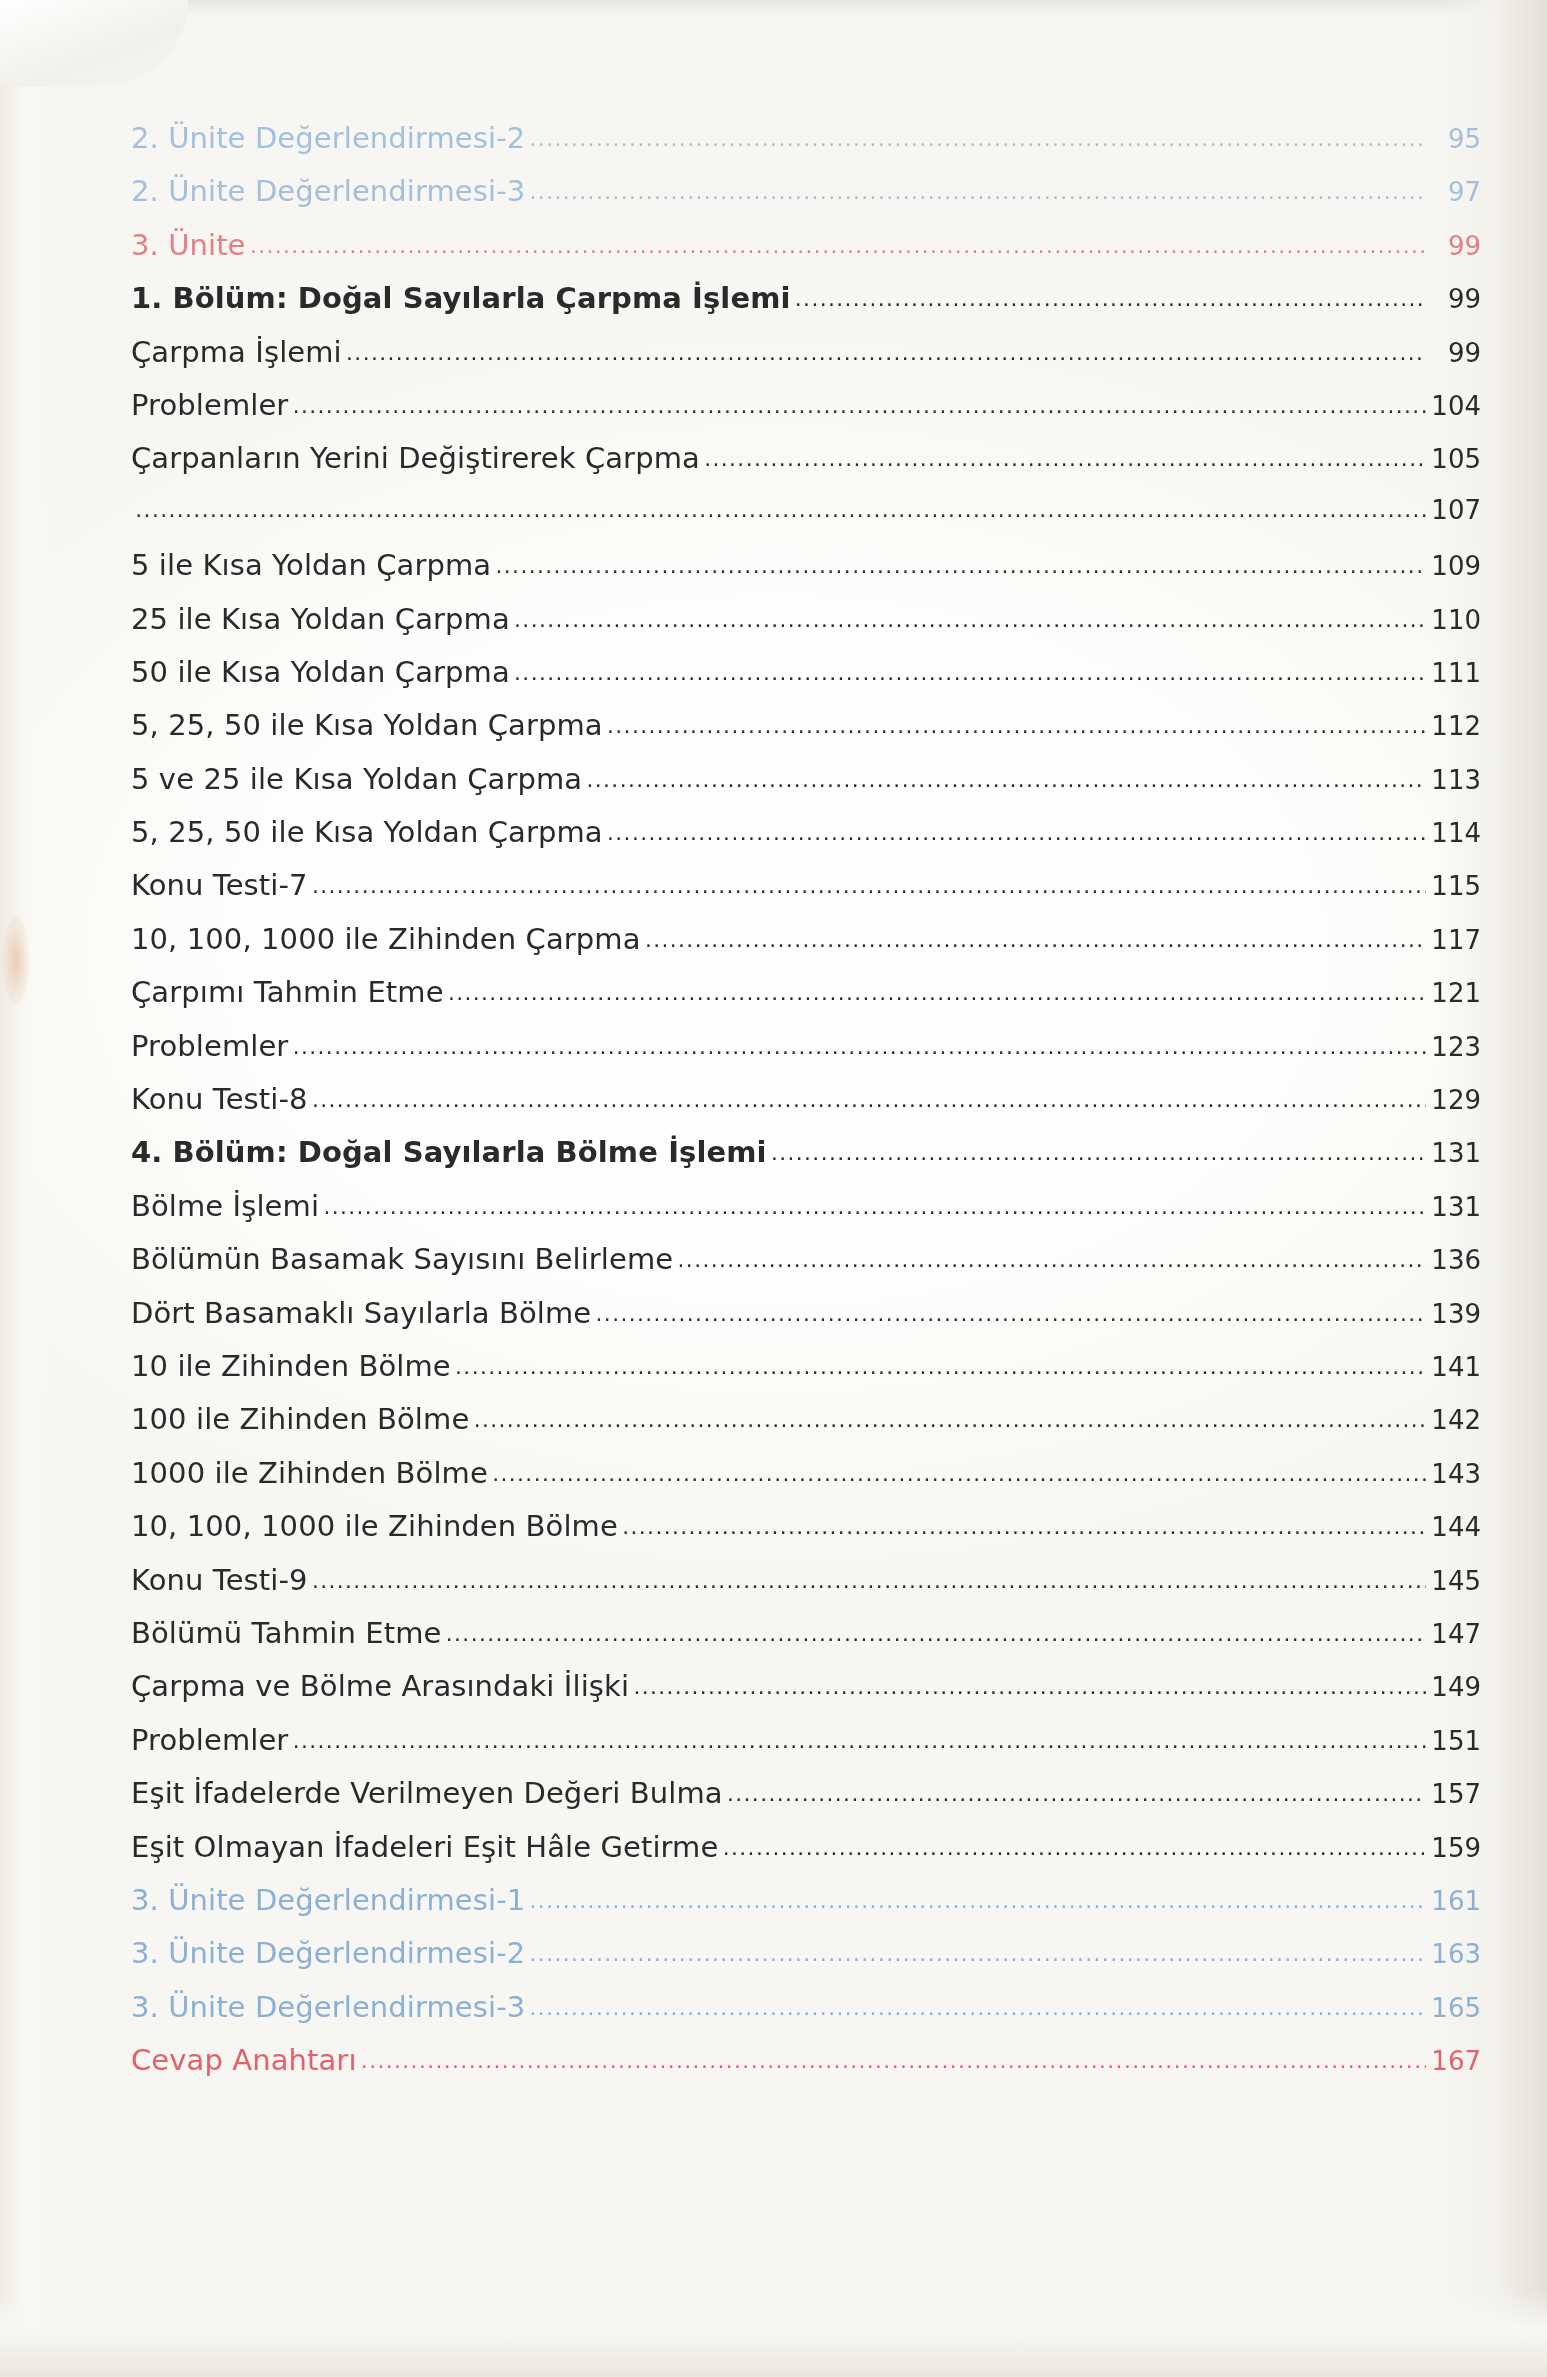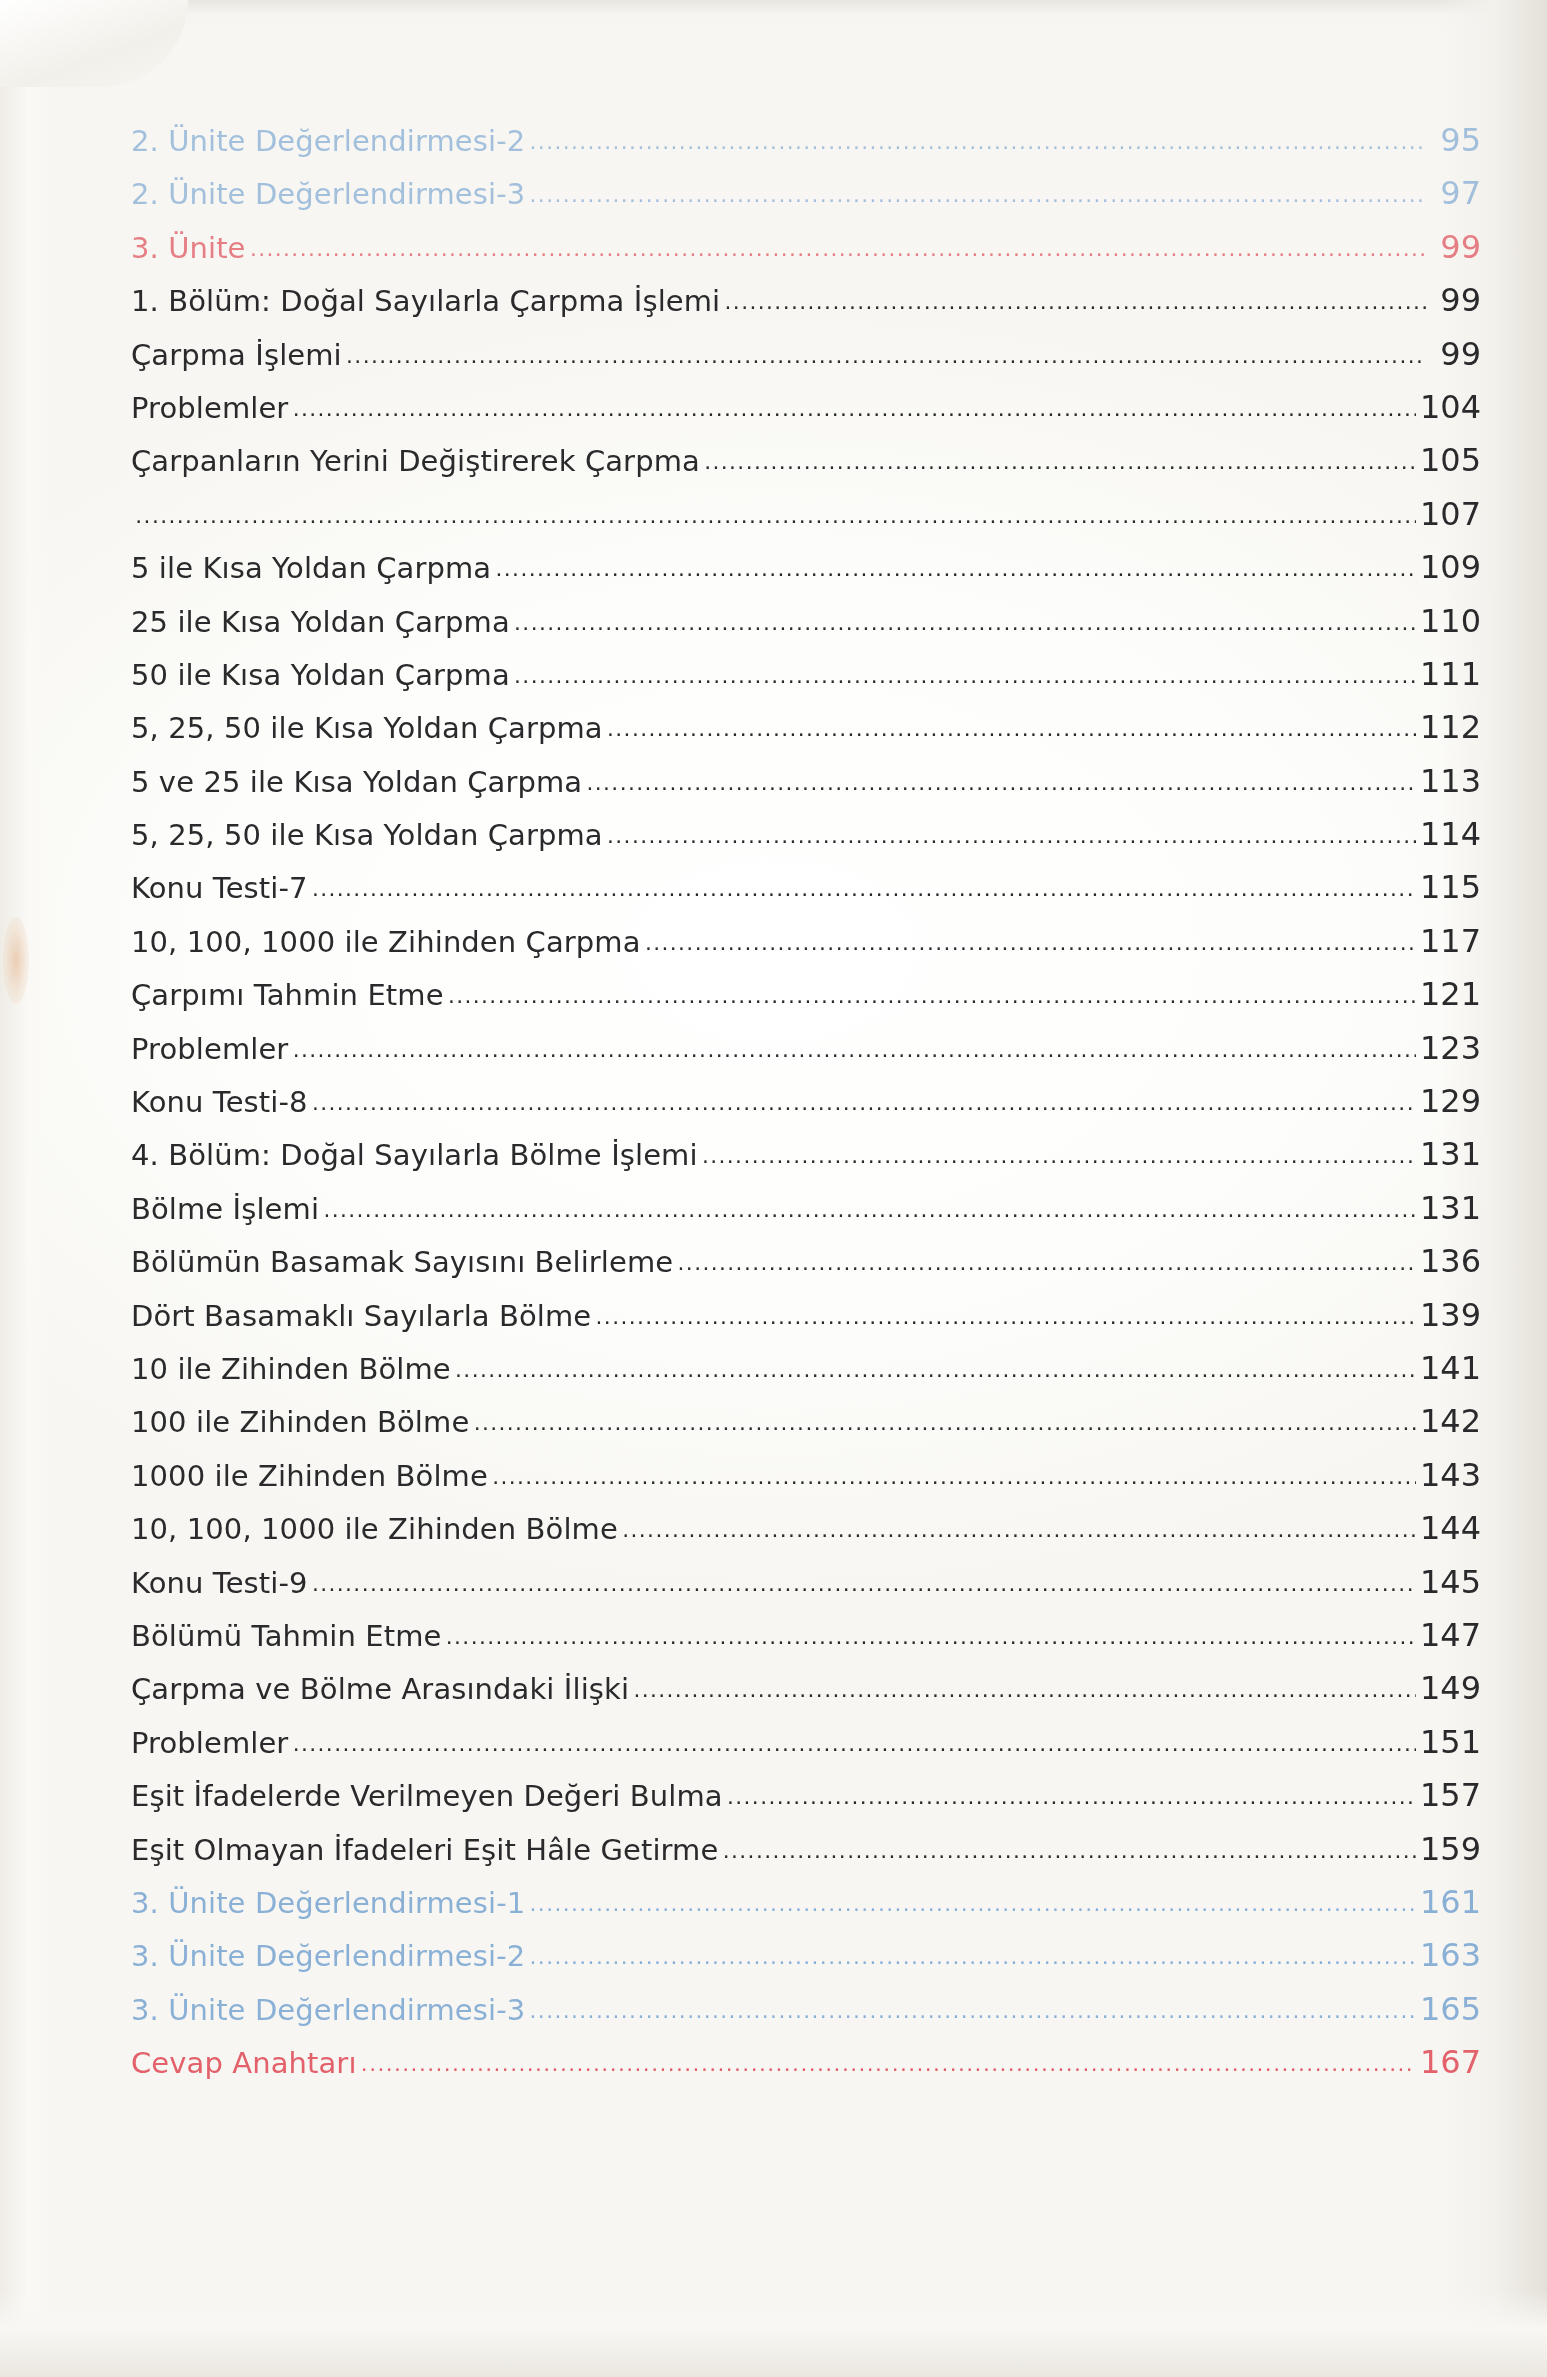--- a/index.html
+++ b/index.html
@@ -100,23 +100,23 @@
   }
 
   
   .t-blue .title, .t-blue .dots, .t-blue .page { color: #6f9fd0; }
   .t-blue { opacity: 0.95; }
   .t-red .title, .t-red .dots, .t-red .page { color: #e2616a; }
   .t-dark .title, .t-dark .dots, .t-dark .page { color: #2a2a2c; }
 
   .row .title { font-size: 29px; }
   .row .dots  { font-size: 21.7px; }
-  .row .page  { font-size: 32px; }
-
-  .bold .title { font-weight: 400; }
+  .row .page  { font-size: 26px; }
+
+  .bold .title { font-weight: 700; }
   .faded { opacity: 0.62; justify-content: flex-end; }
   .faded2 { opacity: 0.8; }
 
   
   .footer {
     position: absolute;
     left: 108px;
     right: 108px;
     top: 2263px;
     height: 43px;

